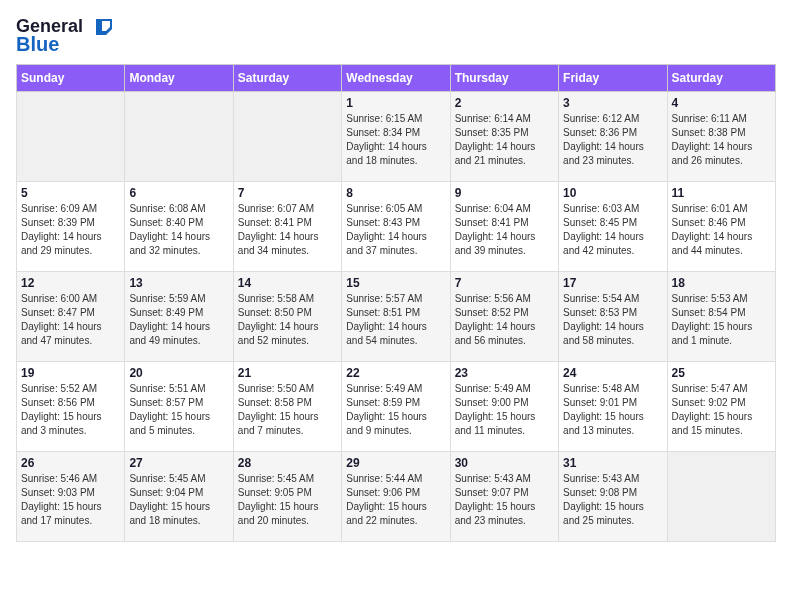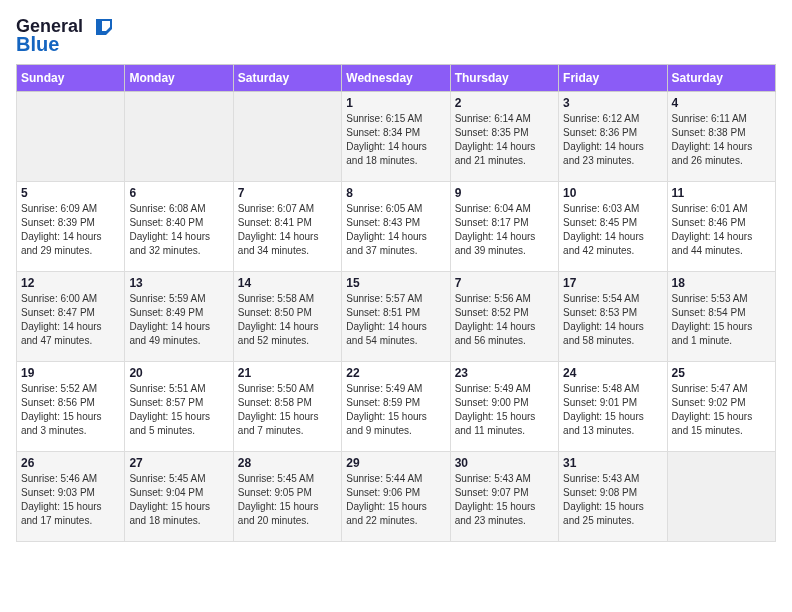--- a/index.html
+++ b/index.html
@@ -164,21 +164,21 @@
         </td>
         <td>
           <span class="day-number">8</span>
           <div class="day-info">Sunrise: 6:05 AM
 Sunset: 8:43 PM
 Daylight: 14 hours and 37 minutes.</div>
         </td>
         <td>
           <span class="day-number">9</span>
           <div class="day-info">Sunrise: 6:04 AM
-Sunset: 8:17 PM
+Sunset: 8:41 PM
 Daylight: 14 hours and 39 minutes.</div>
         </td>
         <td>
           <span class="day-number">10</span>
           <div class="day-info">Sunrise: 6:03 AM
 Sunset: 8:45 PM
 Daylight: 14 hours and 42 minutes.</div>
         </td>
         <td>
           <span class="day-number">11</span>

